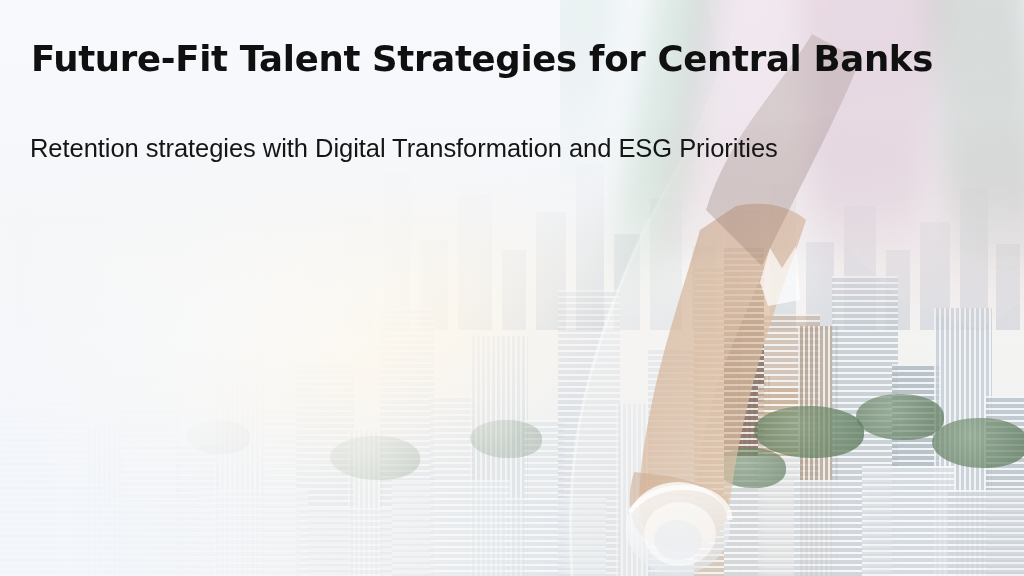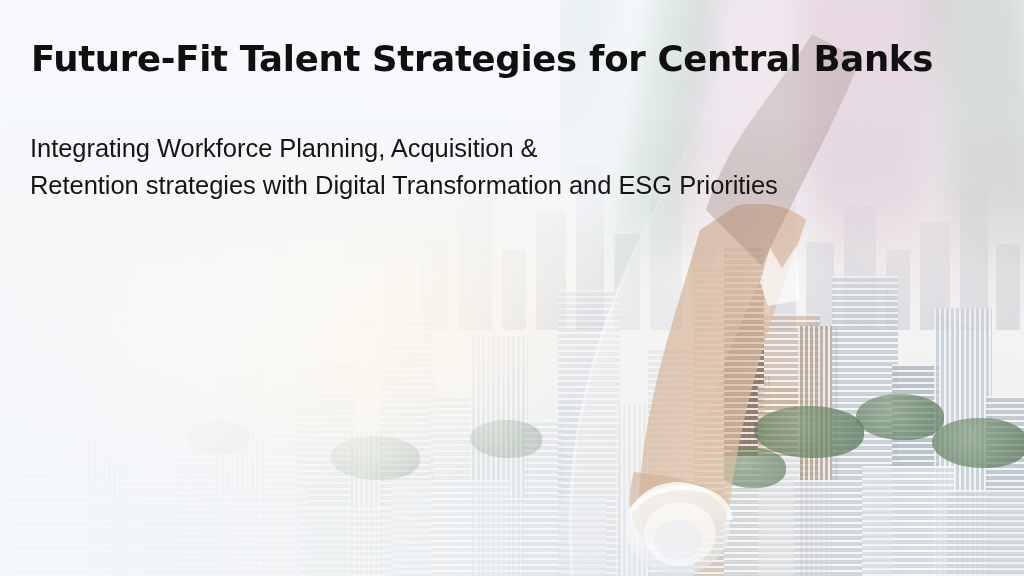--- a/index.html
+++ b/index.html
@@ -369,18 +369,17 @@
     <div class="tint tint-pink-b"></div>
     <div class="tint tint-green-b"></div>
   </div>
 
   <div class="text-scrim"></div>
 
   <div class="content">
     <h1 class="title">Future-Fit Talent Strategies for Central Banks</h1>
 
     <div class="subtitle">
-      <span class="ln">Integrating Workforce Planning, Acquisition &amp;</span>
       <span class="ln">Retention strategies with Digital Transformation and ESG Priorities</span>
     </div>
   </div>
 
 </div>
 
 </body></html>

